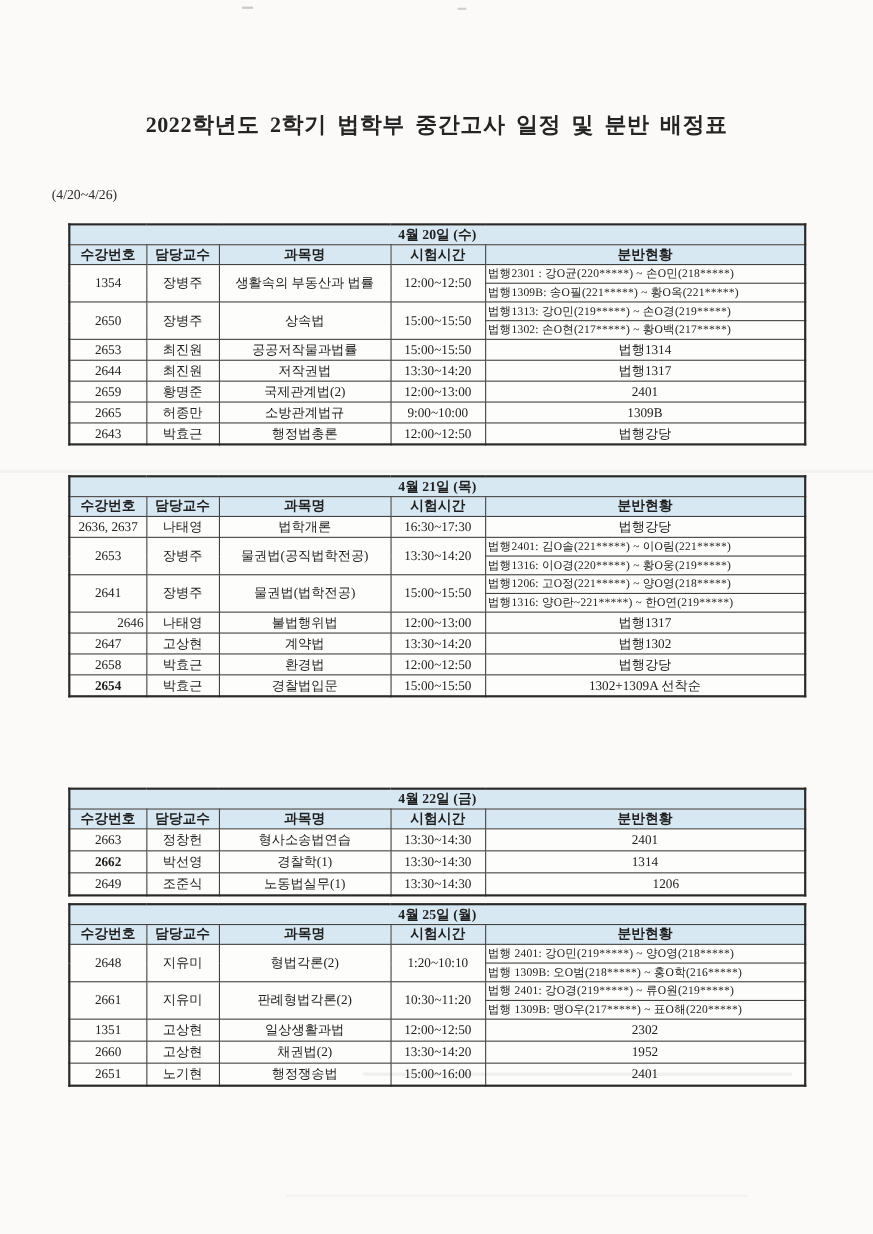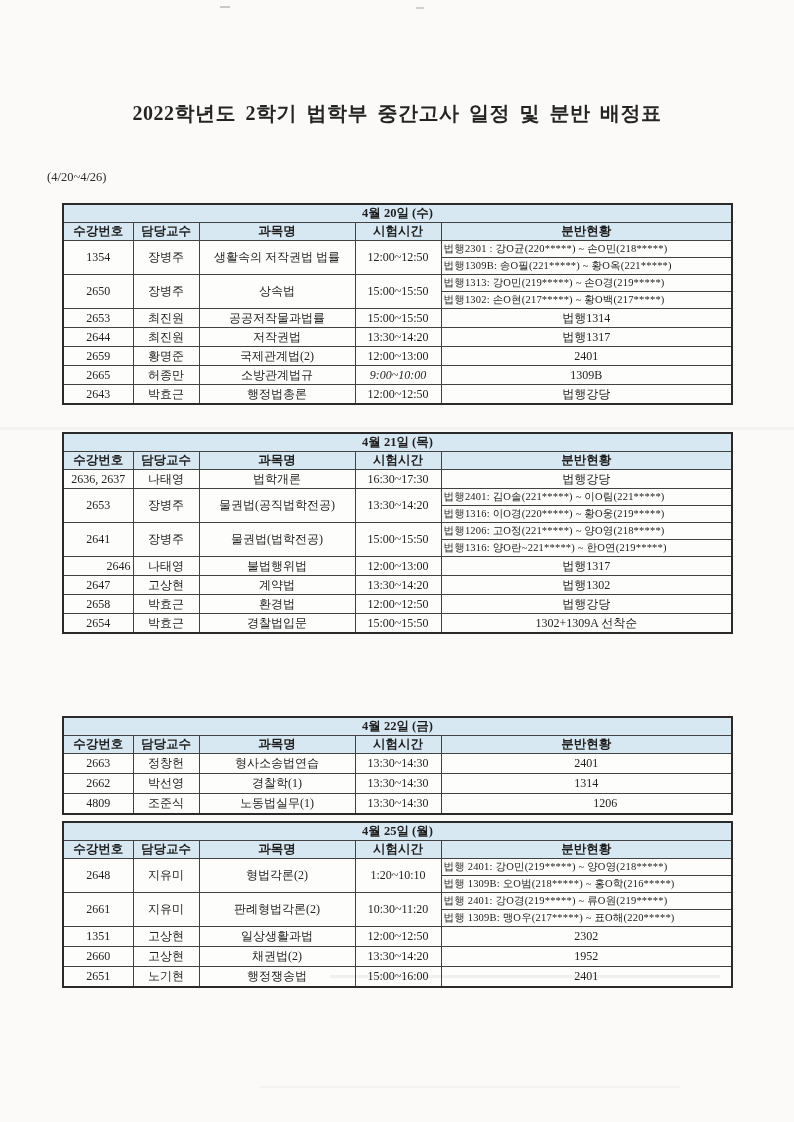--- a/index.html
+++ b/index.html
@@ -92,21 +92,21 @@
           <tr>
             <td class="hd">수강번호</td>
             <td class="hd">담당교수</td>
             <td class="hd">과목명</td>
             <td class="hd">시험시간</td>
             <td class="hd">분반현황</td>
           </tr>
           <tr>
             <td class="bd" rowspan="2">1354</td>
             <td class="bd" rowspan="2">장병주</td>
-            <td class="bd" rowspan="2">생활속의 저작권법 법률</td>
+            <td class="bd" rowspan="2">생활속의 부동산과 법률</td>
             <td class="bd" rowspan="2">12:00~12:50</td>
             <td class="bd sect" style="height: 16px;">법행2301 : 강O균(220*****) ~ 손O민(218*****)</td>
           </tr>
           <tr>
             <td class="bd sect" style="height: 16px;">법행1309B: 송O필(221*****) ~ 황O옥(221*****)</td>
           </tr>
           <tr>
             <td class="bd" rowspan="2">2650</td>
             <td class="bd" rowspan="2">장병주</td>
             <td class="bd" rowspan="2">상속법</td>
@@ -134,21 +134,21 @@
             <td class="bd" style="height: 18px;">2659</td>
             <td class="bd" style="height: 18px;">황명준</td>
             <td class="bd" style="height: 18px;">국제관계법(2)</td>
             <td class="bd" style="height: 18px;">12:00~13:00</td>
             <td class="bd" style="height: 18px;">2401</td>
           </tr>
           <tr>
             <td class="bd" style="height: 18px;">2665</td>
             <td class="bd" style="height: 18px;">허종만</td>
             <td class="bd" style="height: 18px;">소방관계법규</td>
-            <td class="bd" style="height: 18px; font-style: italic;">9:00~10:00</td>
+            <td class="bd" style="height: 18px;">9:00~10:00</td>
             <td class="bd" style="height: 18px;">1309B</td>
           </tr>
           <tr>
             <td class="bd" style="height: 18px;">2643</td>
             <td class="bd" style="height: 18px;">박효근</td>
             <td class="bd" style="height: 18px;">행정법총론</td>
             <td class="bd" style="height: 18px;">12:00~12:50</td>
             <td class="bd" style="height: 18px;">법행강당</td>
           </tr>
         </tbody>
@@ -214,21 +214,21 @@
             <td class="bd" style="height: 18px;">법행1302</td>
           </tr>
           <tr>
             <td class="bd" style="height: 18px;">2658</td>
             <td class="bd" style="height: 18px;">박효근</td>
             <td class="bd" style="height: 18px;">환경법</td>
             <td class="bd" style="height: 18px;">12:00~12:50</td>
             <td class="bd" style="height: 18px;">법행강당</td>
           </tr>
           <tr>
-            <td class="bd" style="height: 18px;">2654</td>
+            <td class="bd" style="height: 18px; font-weight: bold;">2654</td>
             <td class="bd" style="height: 18px;">박효근</td>
             <td class="bd" style="height: 18px;">경찰법입문</td>
             <td class="bd" style="height: 18px;">15:00~15:50</td>
             <td class="bd" style="height: 18px;">1302+1309A 선착순</td>
           </tr>
         </tbody>
       </table>
       <table class="sched" style="top: 668px; margin-top: 48px;">
         <colgroup>
           <col style="width: 70px;">
@@ -249,28 +249,28 @@
             <td class="hd">분반현황</td>
           </tr>
           <tr>
             <td class="bd" style="height: 19px;">2663</td>
             <td class="bd" style="height: 19px;">정창헌</td>
             <td class="bd" style="height: 19px;">형사소송법연습</td>
             <td class="bd" style="height: 19px;">13:30~14:30</td>
             <td class="bd" style="height: 19px;">2401</td>
           </tr>
           <tr>
-            <td class="bd" style="height: 19px;">2662</td>
+            <td class="bd" style="height: 19px; font-weight: bold;">2662</td>
             <td class="bd" style="height: 19px;">박선영</td>
             <td class="bd" style="height: 19px;">경찰학(1)</td>
             <td class="bd" style="height: 19px;">13:30~14:30</td>
             <td class="bd" style="height: 19px;">1314</td>
           </tr>
           <tr>
-            <td class="bd" style="height: 19px;">4809</td>
+            <td class="bd" style="height: 19px;">2649</td>
             <td class="bd" style="height: 19px;">조준식</td>
             <td class="bd" style="height: 19px;">노동법실무(1)</td>
             <td class="bd" style="height: 19px;">13:30~14:30</td>
             <td class="bd" style="height: 19px; padding-left: 40px;">1206</td>
           </tr>
         </tbody>
       </table>
       <table class="sched" style="top: 821px;">
         <colgroup>
           <col style="width: 70px;">

